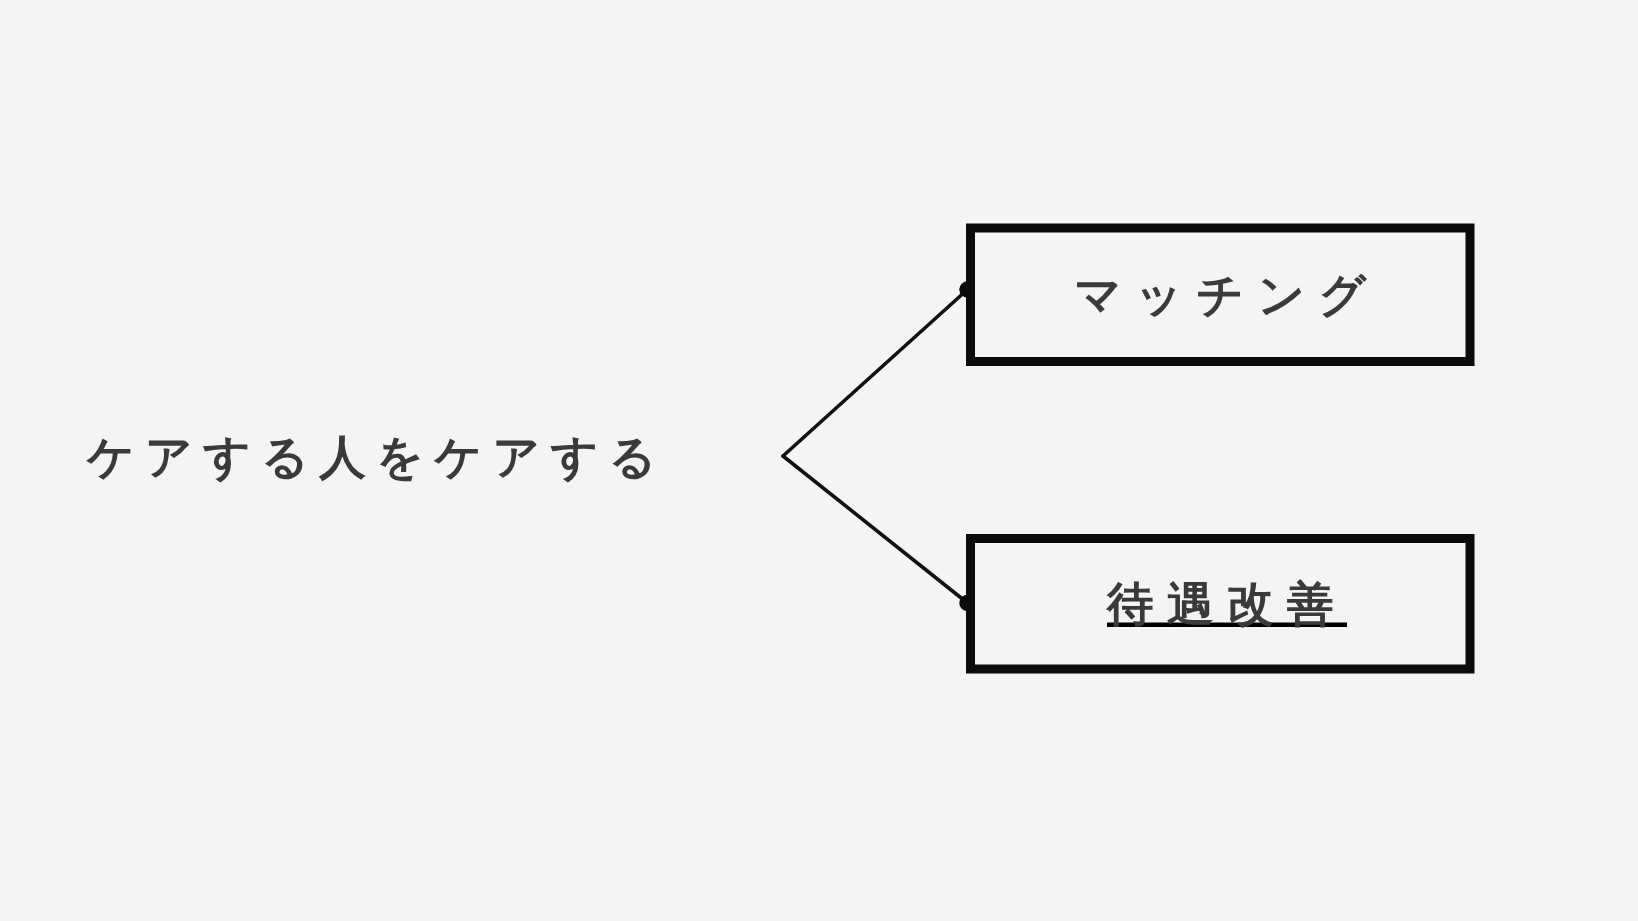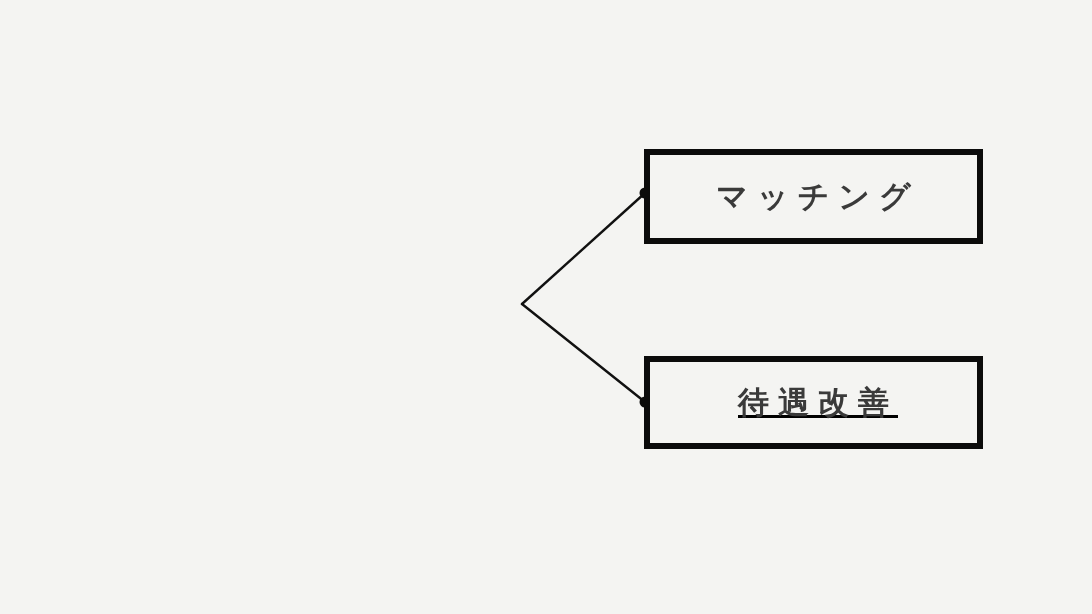--- a/index.html
+++ b/index.html
@@ -90,20 +90,23 @@
 
 <div id="canvas">
 
   <svg id="connectors" viewBox="0 0 1092 614" width="1092" height="614" xmlns="http://www.w3.org/2000/svg" aria-hidden="true">
     <line x1="522" y1="304" x2="645" y2="193" stroke="#111111" stroke-width="2.4" stroke-linecap="round"></line>
     <line x1="522" y1="304" x2="645" y2="402" stroke="#111111" stroke-width="2.4" stroke-linecap="round"></line>
     <circle cx="645" cy="193" r="5.5" fill="#0b0b0b"></circle>
     <circle cx="645" cy="402" r="5.5" fill="#0b0b0b"></circle>
   </svg>
 
+  <div class="root-node">
+    <span class="root-label">ケアする人をケアする</span>
+  </div>
 
   <div class="node-box box-1">
     <span class="node-label">マッチング</span>
   </div>
 
   <div class="node-box box-2">
     <span class="node-label">待遇改善</span>
   </div>
 
 </div>

